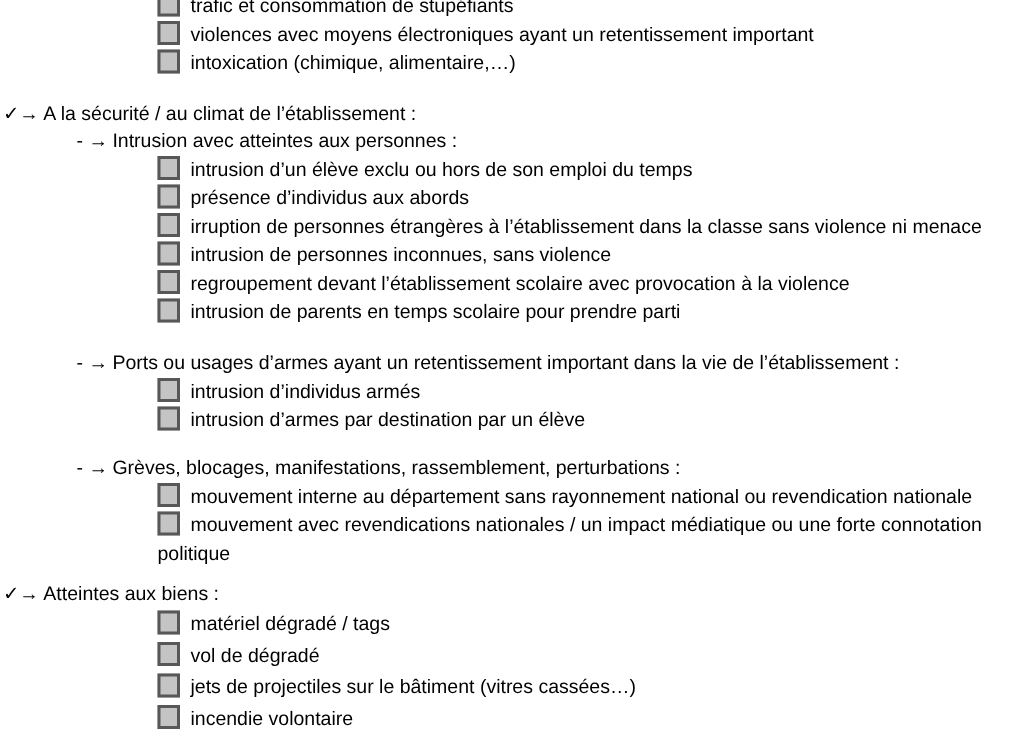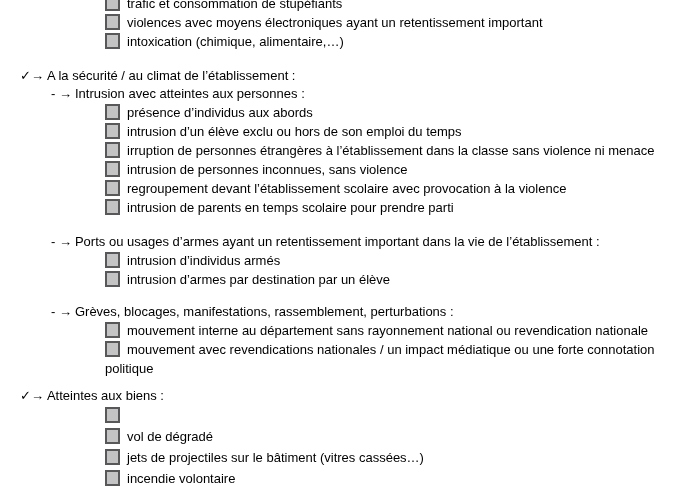--- a/index.html
+++ b/index.html
@@ -23,21 +23,21 @@
     display: inline-block;
     width: 15px;
     height: 16px;
     background: var(--cb-fill, #c4c4c4);
     border: 2px solid var(--cb-border, #58585a);
     vertical-align: -3px;
     margin-right: 7px;
     cursor: pointer;
   }
   .h1 {
-    margin-left: 20px;
+    margin-left: 2px;
     line-height: 18px;
     white-space: nowrap;
   }
   .h2 {
     padding-left: 51px;
     line-height: 18px;
     white-space: nowrap;
   }
   .pfx { margin-right: 3px; }
   .top-group   { margin-top: -6px; }
@@ -66,24 +66,24 @@
 
   <div class="h1 h1-securite">
     <span class="pfx">✓→</span><span>A la sécurité / au climat de l’établissement :</span>
   </div>
 
   <div class="h2 h2-intrusion">
     <span class="pfx">- →</span><span>Intrusion avec atteintes aux personnes :</span>
   </div>
   <div>
     <div class="row">
-      <span class="cb"></span><span>présence d’individus aux abords</span>
+      <span class="cb"></span><span>intrusion d’un élève exclu ou hors de son emploi du temps</span>
     </div>
     <div class="row">
-      <span class="cb"></span><span>intrusion d’un élève exclu ou hors de son emploi du temps</span>
+      <span class="cb"></span><span>présence d’individus aux abords</span>
     </div>
     <div class="row">
       <span class="cb"></span><span>irruption de personnes étrangères à l’établissement dans la classe sans violence ni menace</span>
     </div>
     <div class="row">
       <span class="cb"></span><span>intrusion de personnes inconnues, sans violence</span>
     </div>
     <div class="row">
       <span class="cb"></span><span>regroupement devant l’établissement scolaire avec provocation à la violence</span>
     </div>
@@ -114,21 +114,21 @@
     <div class="row">
       <span class="cb"></span><span>mouvement avec revendications nationales / un impact médiatique ou une forte connotation politique</span>
     </div>
   </div>
 
   <div class="h1 h1-biens">
     <span class="pfx">✓→</span><span>Atteintes aux biens :</span>
   </div>
   <div class="grp-biens">
     <div class="row">
-      <span class="cb"></span>
+      <span class="cb"></span><span>matériel dégradé / tags</span>
     </div>
     <div class="row">
       <span class="cb"></span><span>vol de dégradé</span>
     </div>
     <div class="row">
       <span class="cb"></span><span>jets de projectiles sur le bâtiment (vitres cassées…)</span>
     </div>
     <div class="row">
       <span class="cb"></span><span>incendie volontaire</span>
     </div>

